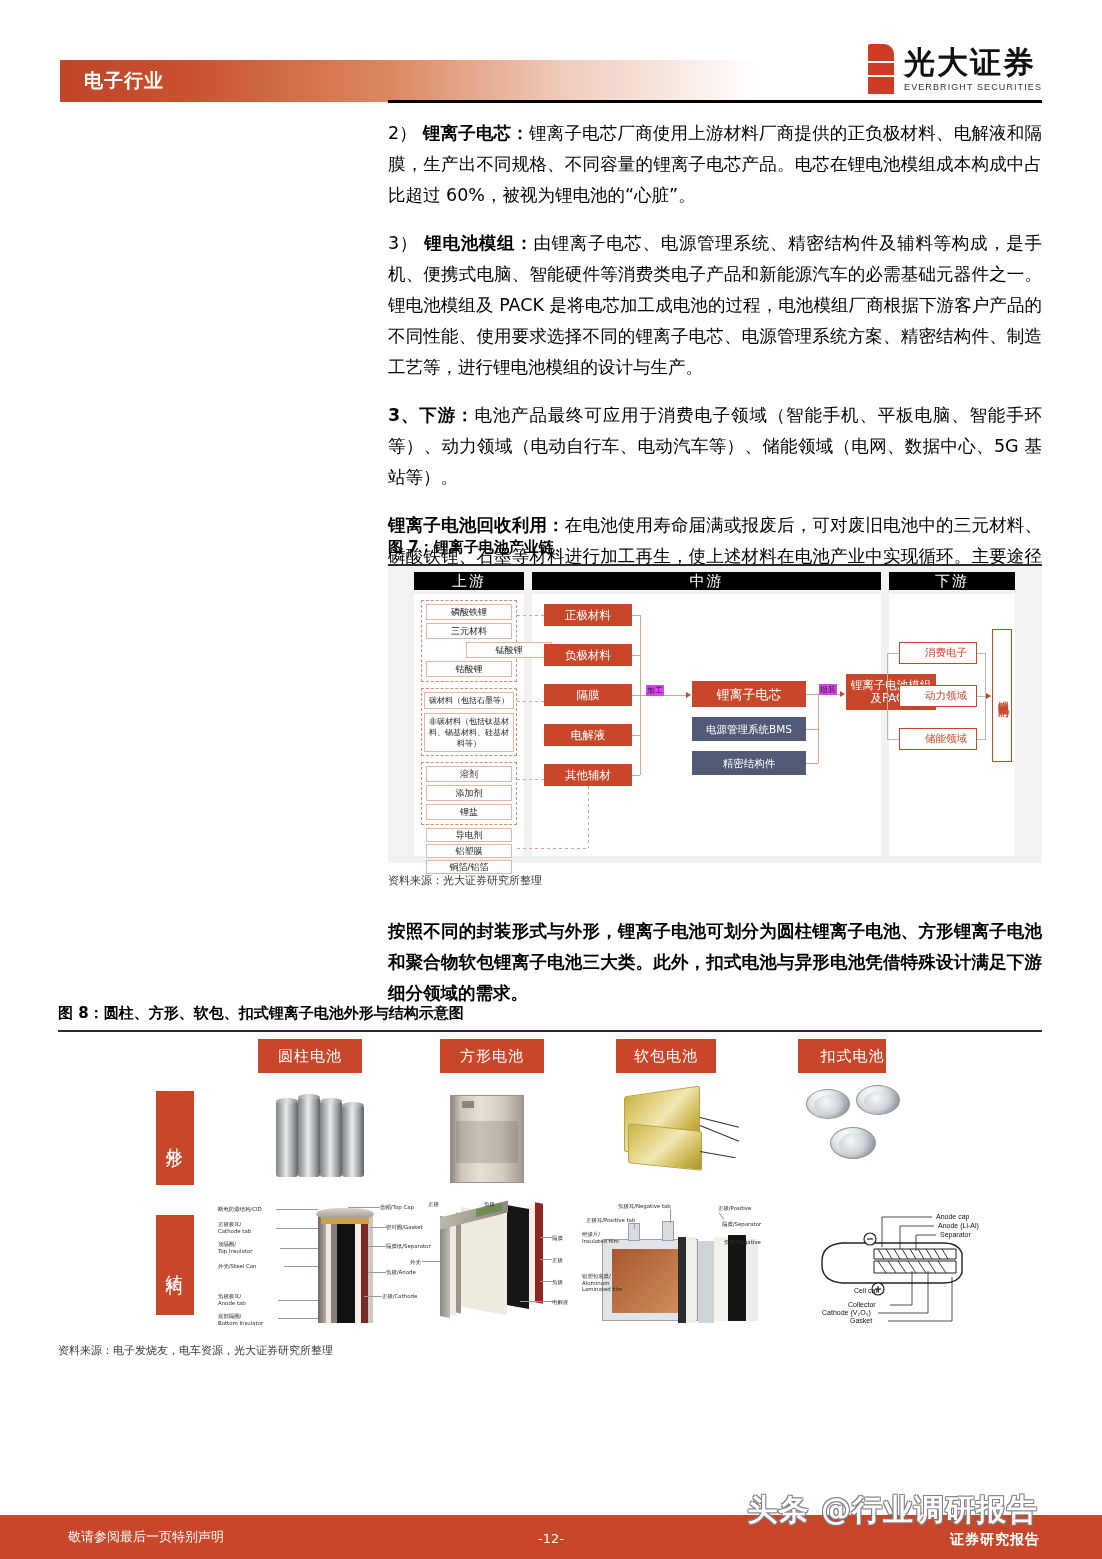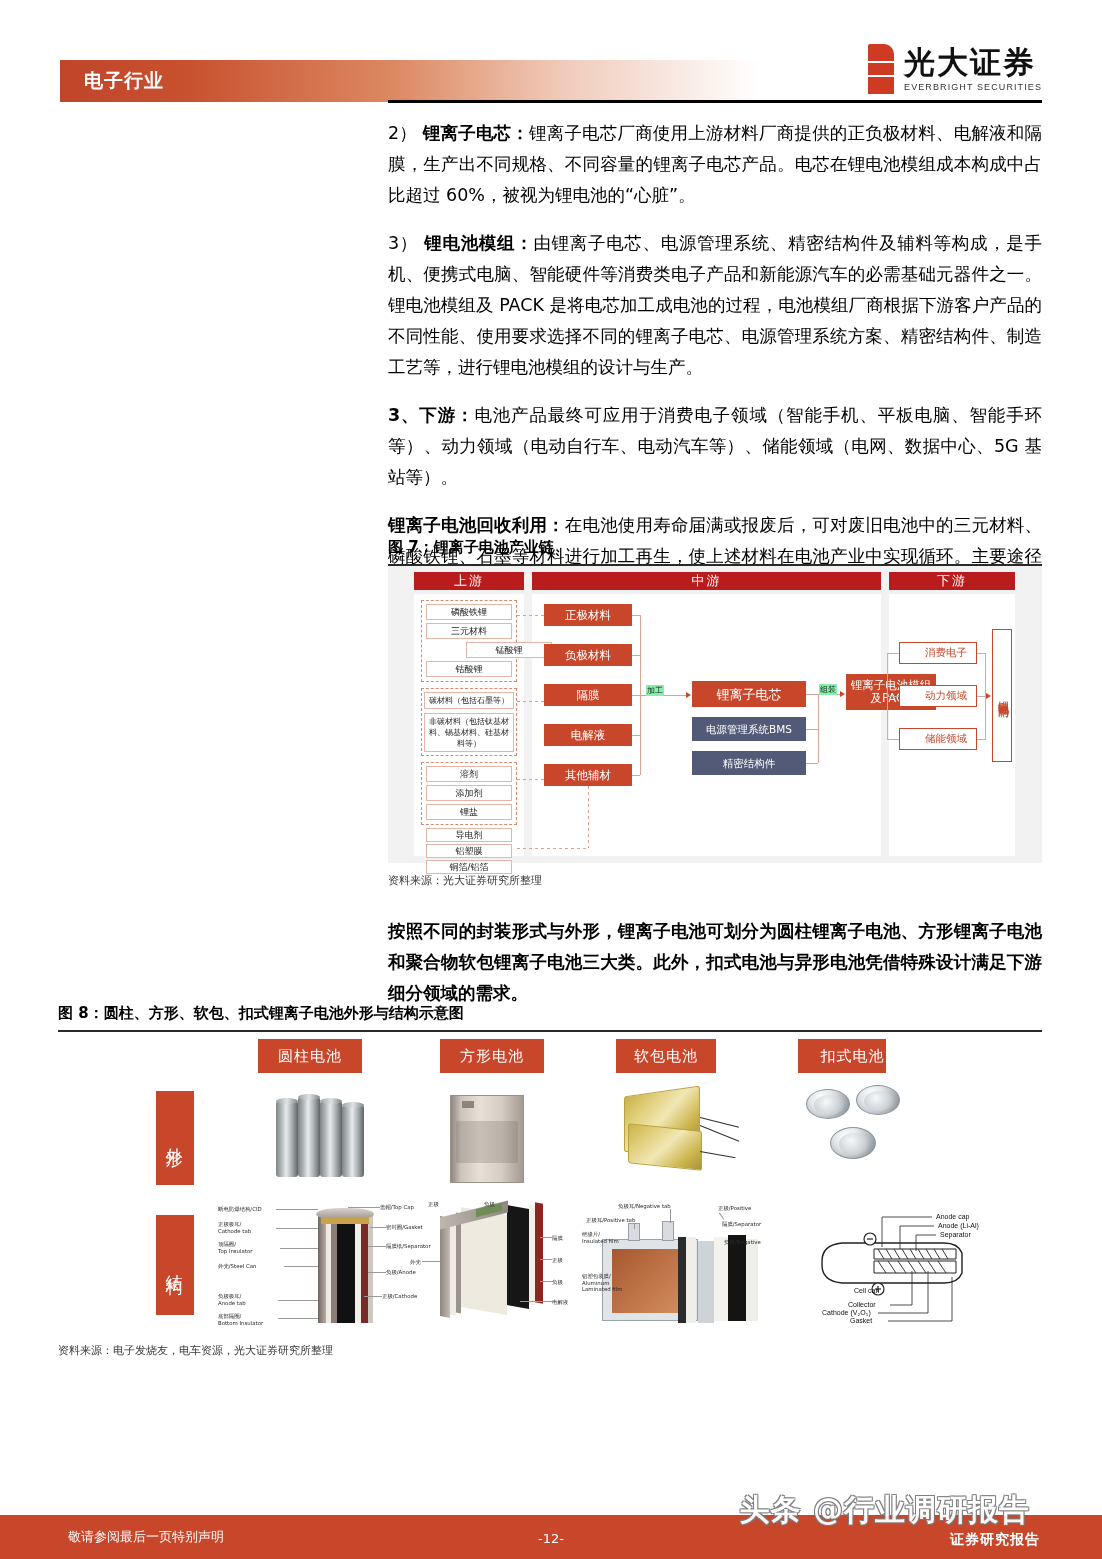--- a/index.html
+++ b/index.html
@@ -52,22 +52,22 @@
   .fig7-title-wrap { position:absolute; left:388px; top:538px; width:654px; }
   .fig-title { font-size:15px; font-weight:bold; font-family:"DejaVu Sans",sans-serif; }
   .fig-rule { height:2px; background:#2a2a2a; margin-top:7px; }
   .fig7-box {
     position:absolute; left:388px; top:566px; width:654px; height:297px;
     background:#f2f2f2;
   }
   .fig7-inner { position:relative; width:100%; height:100%; }
 
   .band-head {
-    position:absolute; height:18px; background:#b91c1c; color:#fff;
-    font-size:13px; display:flex; align-items:center; justify-content:center;
+    position:absolute; height:18px; background:#000000; color:#fff;
+    font-size:15px; display:flex; align-items:center; justify-content:center;
     font-family:Liberation Mono, monospace; letter-spacing:2px;
   }
   .white-panel { position:absolute; background:#ffffff; }
 
   .ubox {
     position:absolute; background:#ffffff; border:1px solid #e3b6a8;
     font-size:9px; color:#1d1d1d; display:flex; align-items:center; justify-content:center;
     text-align:center; font-family:"DejaVu Sans",sans-serif; line-height:11px; padding:0 2px;
   }
   .ugroup { position:absolute; border:1px dashed #d98a6e; }
@@ -91,21 +91,21 @@
     font-size:11px; font-family:"DejaVu Sans",sans-serif;
     writing-mode:vertical-rl; text-orientation:upright;
     display:flex; align-items:center; justify-content:center; letter-spacing:1px;
   }
   .conn { position:absolute; background:#d9a393; }
   .conn-v { width:1px; }
   .conn-h { height:1px; }
   .conn-gray { position:absolute; background:#b6b6b6; }
   .arrow-lbl {
     position:absolute; font-size:8px; color:#1d1d1d; font-family:"DejaVu Sans",sans-serif;
-    background:#86efac; padding:0 1px;
+    background:#d946ef; padding:0 1px;
   }
   .tri { position:absolute; width:0; height:0; border-style:solid; }
 
   .src {
     position:absolute; font-size:11px; color:#3a3a3a;
     font-family:"DejaVu Sans",sans-serif;
   }
 
   
   .fig8-title-wrap { position:absolute; left:58px; top:1004px; width:984px; }
@@ -166,21 +166,21 @@
   }
   .footer-left {
     position:absolute; left:68px; bottom:13px; font-size:13px; color:#fff;
     font-family:"DejaVu Sans",sans-serif;
   }
   .footer-page {
     position:absolute; left:0; bottom:13px; width:1102px; text-align:center;
     font-size:13px; color:#fff; font-family:"DejaVu Sans",sans-serif;
   }
   .watermark {
-    position:absolute; right:72px; bottom:28px;
+    position:absolute; right:64px; bottom:28px;
     font-size:30px; font-weight:bold; color:#ffffff;
     font-family:"DejaVu Sans",sans-serif;
     text-shadow:-1px -1px 0 #7a7a7a, 1px -1px 0 #7a7a7a, -1px 1px 0 #7a7a7a, 1px 1px 0 #7a7a7a;
     letter-spacing:1px; opacity:0.95;
   }
   .watermark-sub {
     position:absolute; right:62px; bottom:10px;
     font-size:14px; font-weight:bold; color:#ffffff;
     font-family:"DejaVu Sans",sans-serif; letter-spacing:1px;
   }

